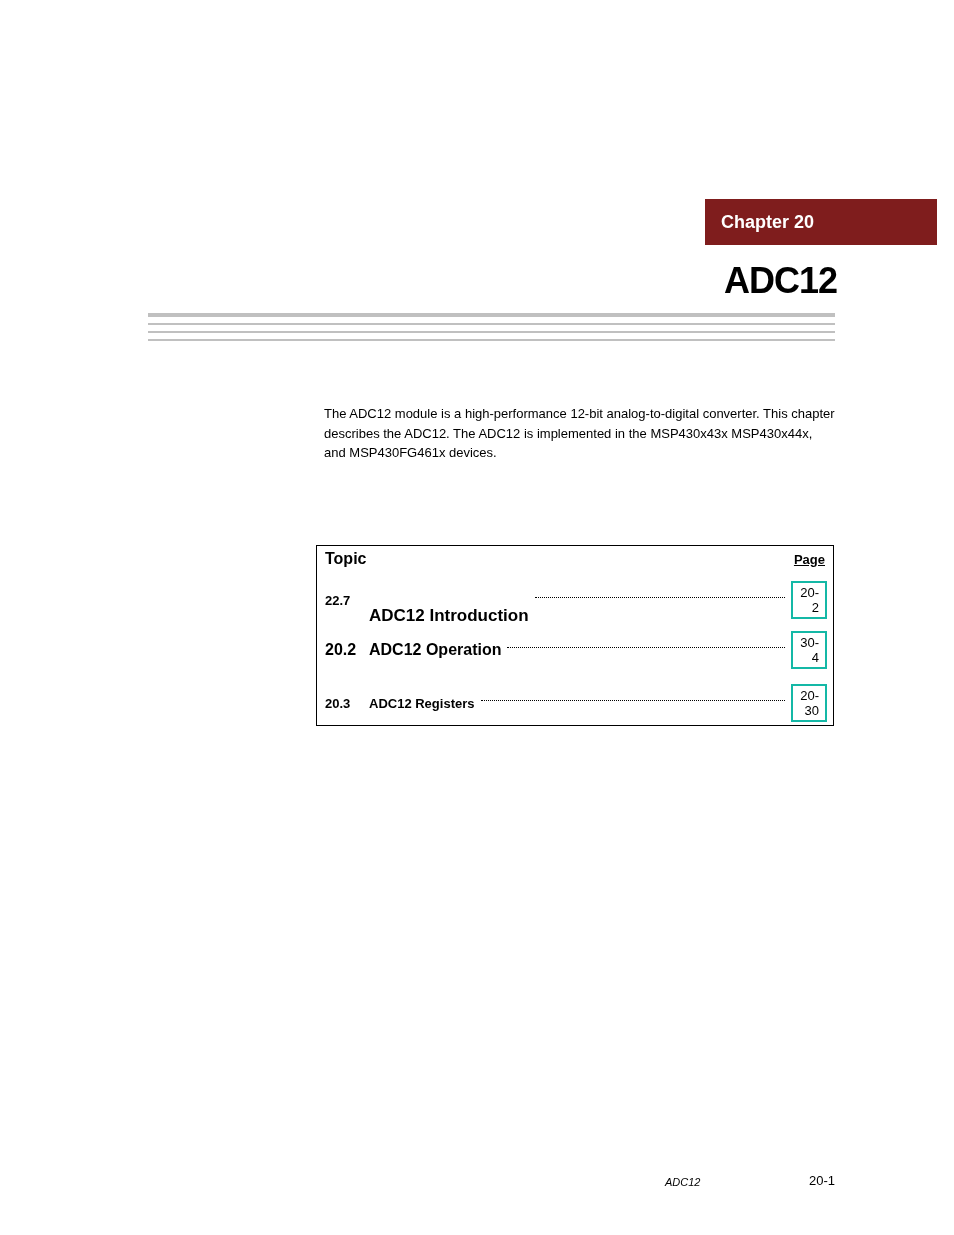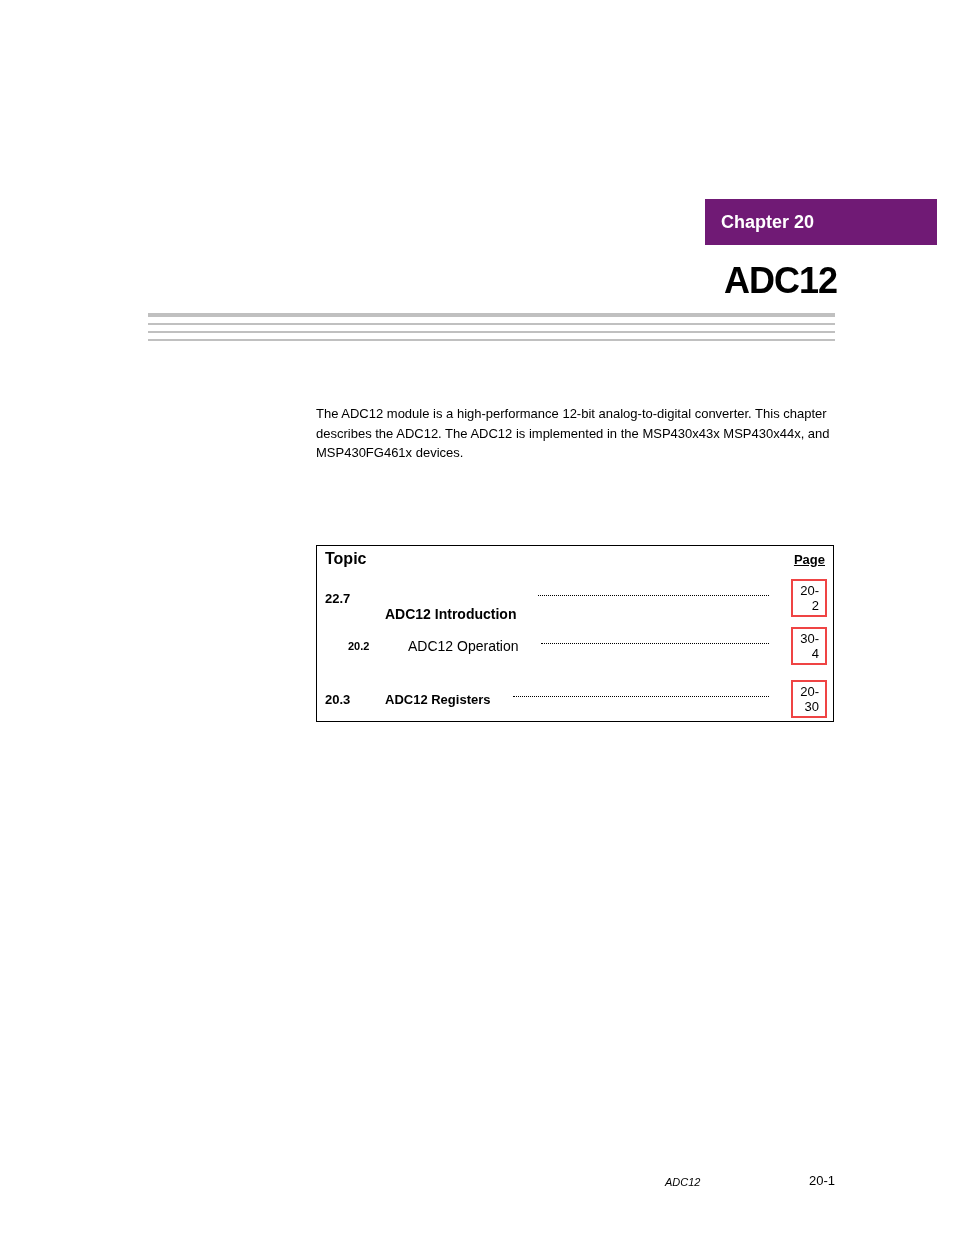--- a/index.html
+++ b/index.html
@@ -13,21 +13,21 @@
       background: #ffffff;
       font-family: Arial, Helvetica, sans-serif;
       position: relative;
     }
     .chapter-tab {
       position: absolute;
       top: 199px;
       right: 17px;
       width: 232px;
       height: 46px;
-      background: #701a75;
+      background: #7f1d1d;
       color: #ffffff;
       display: flex;
       align-items: center;
       padding-left: 16px;
       font-size: 18px;
       font-weight: bold;
     }
     .chapter-title {
       position: absolute;
       top: 260px;
@@ -61,40 +61,40 @@
       position: absolute;
       top: 404px;
       left: 316px;
       right: 119px;
       font-size: 13px;
       line-height: 1.5;
       color: #000000;
     }
     .intro-text p {
       margin-bottom: 20px;
+      margin-left: 8px;
     }
     .topic-table {
       position: absolute;
       top: 545px;
       left: 316px;
       width: 518px;
       border: 1px solid #000000;
     }
     .topic-right {
       width: 36px;
       padding: 2px 6px;
       font-size: 13px;
       text-align: right;
-      border: 2px solid #ef4444;
+      border: 2px solid #14b8a6;
       margin: 1px 2px 1px 0;
     }
     .topic-row-wrap {
       display: flex;
       align-items: center;
-      gap: 16px;
     }
     .dots {
       flex: 1;
       border-bottom: 1px dotted #000;
       margin: 0 6px;
       height: 1px;
       position: relative;
       top: -3px;
     }
     .topic-num {
@@ -137,27 +137,27 @@
 </div>
 
 <div class="topic-table">
   <div class="topic-row-wrap" style="padding: 4px 8px;">
     <span class="topic-num" style="font-weight:bold;">Topic</span>
     <span style="flex:1;"></span>
     <span style="font-weight:bold; font-size:13px;text-decoration:underline;">Page</span>
   </div>
   <div class="topic-row-wrap" style="padding: 2px 4px 2px 8px;">
     <span class="topic-num" style="font-size:13px; font-weight:bold;">22.7</span>
-    <span style="font-size:14px; font-weight:bold;margin-top:32px;">ADC12 Introduction</span>
+    <span style="font-size:17px; font-weight:bold;margin-top:32px;">ADC12 Introduction</span>
     <span class="dots"></span>
     <span class="topic-right">20-2</span>
   </div>
   <div class="topic-row-wrap" style="padding: 2px 4px 2px 8px;">
-    <span class="topic-num" style="font-size:11px; font-weight:bold;margin-left:23px;">20.2</span>
-    <span style="font-size:14px; font-weight:normal;">ADC12 Operation</span>
+    <span class="topic-num" style="font-size:16px; font-weight:bold;">20.2</span>
+    <span style="font-size:16px; font-weight:bold;">ADC12 Operation</span>
     <span class="dots"></span>
     <span class="topic-right">30-4</span>
   </div>
   <div class="topic-row-wrap" style="padding: 2px 4px 2px 8px; margin-top: 9px;">
     <span class="topic-num" style="font-size:13px; font-weight:bold;">20.3</span>
     <span style="font-size:13px; font-weight:bold;">ADC12 Registers</span>
     <span class="dots"></span>
     <span class="topic-right">20-30</span>
   </div>
 </div>

